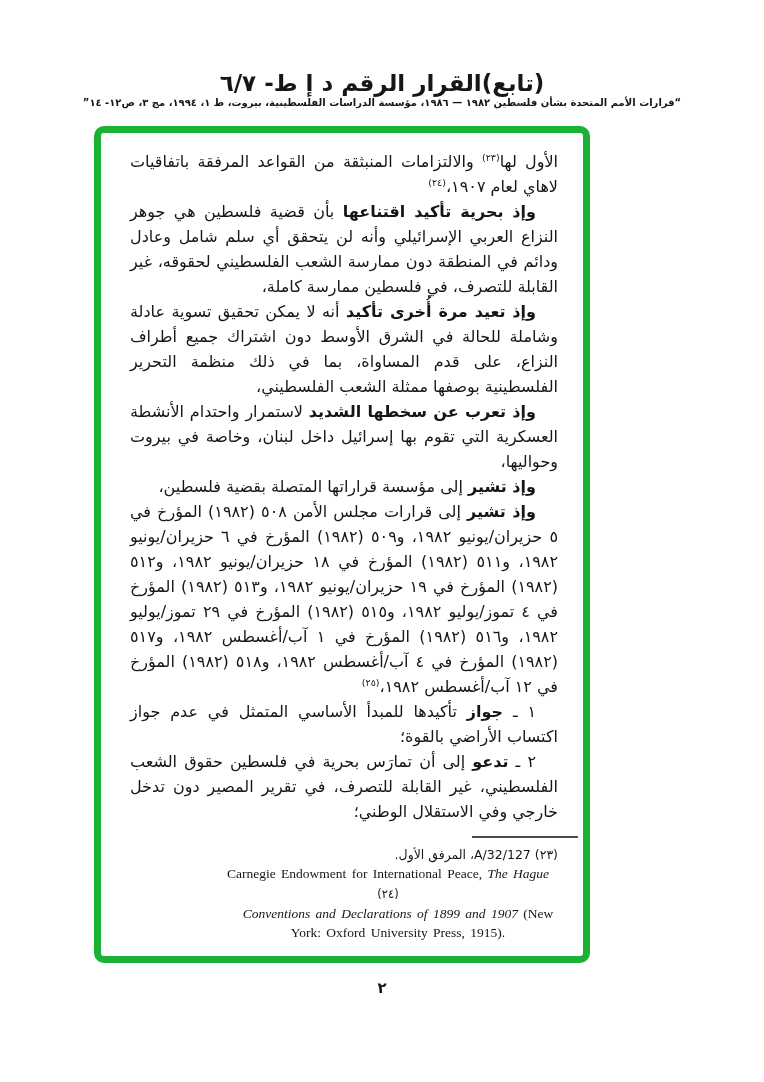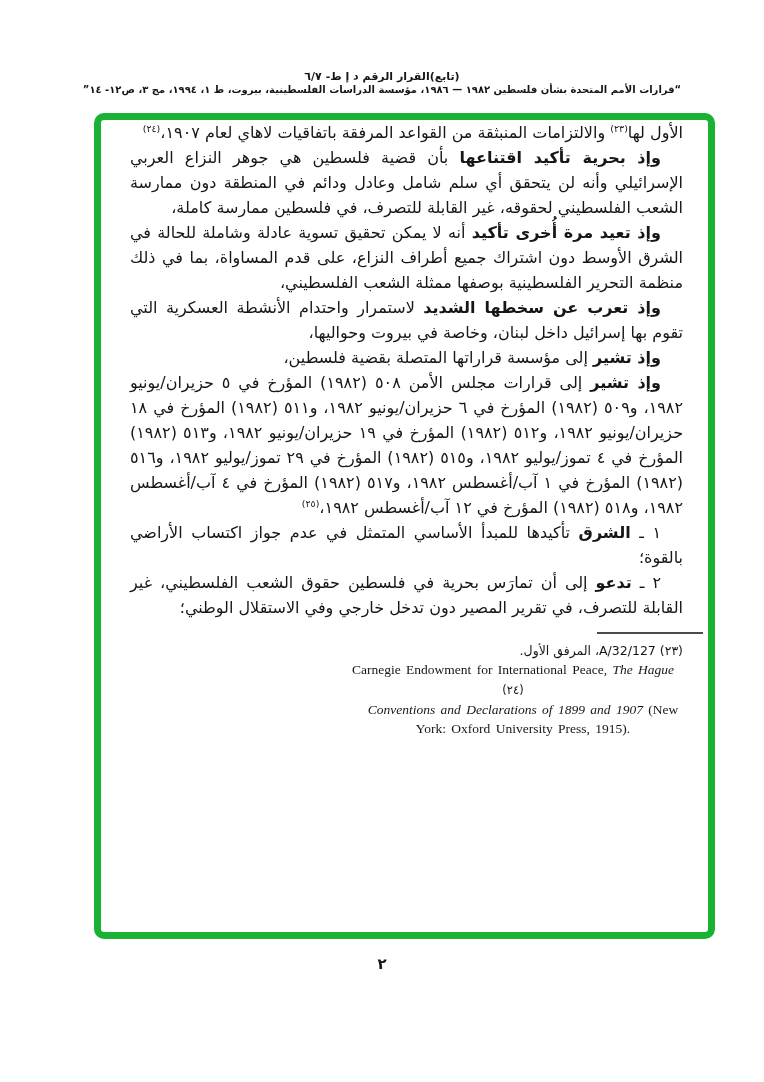--- a/index.html
+++ b/index.html
@@ -4,29 +4,29 @@
 <style>
   html, body {
     margin: 0; padding: 0;
     width: 764px; height: 1082px;
     background: #ffffff;
     overflow: hidden;
     font-family: "DejaVu Sans", sans-serif;
     color: #161616;
   }
   .header { margin-top: 70px; text-align: center; direction: rtl; }
-  .h1 { font-size: 11px; font-weight: bold; letter-spacing: 0.2px; }
+  .h1 { font-size: 23px; font-weight: bold; letter-spacing: 0.2px; }
   .h2 { font-size: 10px; font-weight: bold; margin-top: 1px; white-space: nowrap; }
   .frame {
     margin: 18px 0 0 94px;
-    width: 621px;
+    width: 496px;
     box-sizing: border-box;
     border: 7px solid #19b232;
     border-radius: 10px;
-    padding: 0 25px 14px 29px;
+    padding: 16px 25px 14px 29px;
     min-height: 826px;
   }
   .body-text {
     direction: rtl;
     text-align: justify;
     font-size: 16px;
     line-height: 25px;
   }
   .para { margin: 0; text-indent: 22px; }
   .para.no-indent { text-indent: 0; }
@@ -72,21 +72,21 @@
       <p class="para"><span class="lead">وإذ بحرية تأكيد اقتناعها</span><span> بأن قضية فلسطين هي جوهر النزاع العربي الإسرائيلي وأنه لن يتحقق أي سلم شامل وعادل ودائم في المنطقة دون ممارسة الشعب الفلسطيني لحقوقه، غير القابلة للتصرف، في فلسطين ممارسة كاملة،</span></p>
 
       <p class="para"><span class="lead">وإذ تعيد مرة أُخرى تأكيد</span><span> أنه لا يمكن تحقيق تسوية عادلة وشاملة للحالة في الشرق الأوسط دون اشتراك جميع أطراف النزاع، على قدم المساواة، بما في ذلك منظمة التحرير الفلسطينية بوصفها ممثلة الشعب الفلسطيني،</span></p>
 
       <p class="para"><span class="lead">وإذ تعرب عن سخطها الشديد</span><span> لاستمرار واحتدام الأنشطة العسكرية التي تقوم بها إسرائيل داخل لبنان، وخاصة في بيروت وحواليها،</span></p>
 
       <p class="para"><span class="lead">وإذ تشير</span><span> إلى مؤسسة قراراتها المتصلة بقضية فلسطين،</span></p>
 
       <p class="para"><span class="lead">وإذ تشير</span><span> إلى قرارات مجلس الأمن ٥٠٨ (١٩٨٢) المؤرخ في ٥ حزيران/يونيو ١٩٨٢، و٥٠٩ (١٩٨٢) المؤرخ في ٦ حزيران/يونيو ١٩٨٢، و٥١١ (١٩٨٢) المؤرخ في ١٨ حزيران/يونيو ١٩٨٢، و٥١٢ (١٩٨٢) المؤرخ في ١٩ حزيران/يونيو ١٩٨٢، و٥١٣ (١٩٨٢) المؤرخ في ٤ تموز/يوليو ١٩٨٢، و٥١٥ (١٩٨٢) المؤرخ في ٢٩ تموز/يوليو ١٩٨٢، و٥١٦ (١٩٨٢) المؤرخ في ١ آب/أغسطس ١٩٨٢، و٥١٧ (١٩٨٢) المؤرخ في ٤ آب/أغسطس ١٩٨٢، و٥١٨ (١٩٨٢) المؤرخ في ١٢ آب/أغسطس ١٩٨٢،</span><sup>(٢٥)</sup></p>
 
-      <p class="para"><span>١ ـ </span><span class="lead">الشرق</span><span> تأكيدها للمبدأ الأساسي المتمثل في عدم جواز اكتساب الأراضي بالقوة؛</span></p>
+      <p class="para"><span>١ ـ </span><span class="lead">جواز</span><span> تأكيدها للمبدأ الأساسي المتمثل في عدم جواز اكتساب الأراضي بالقوة؛</span></p>
 
       <p class="para"><span>٢ ـ </span><span class="lead">تدعو</span><span> إلى أن تمارَس بحرية في فلسطين حقوق الشعب الفلسطيني، غير القابلة للتصرف، في تقرير المصير دون تدخل خارجي وفي الاستقلال الوطني؛</span></p>
     </div>
 
     <div class="fnsep"></div>
 
     <div class="footnotes">
       <div class="fn-ar"><span>(٢٣) </span><span class="ltr">A/32/127</span><span>، المرفق الأول.</span></div>
 
       <div class="fn-en">

